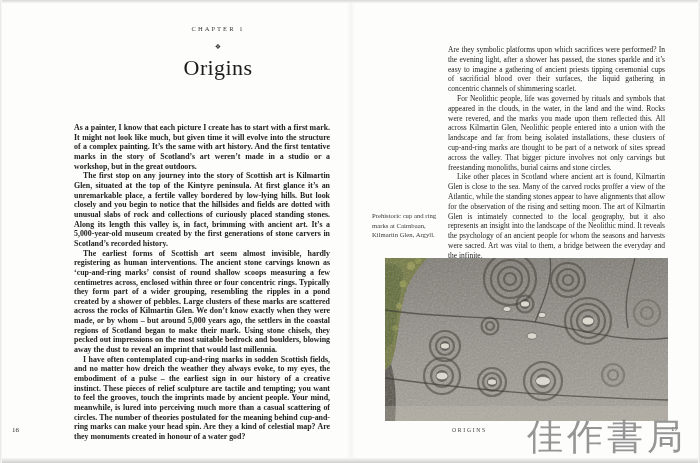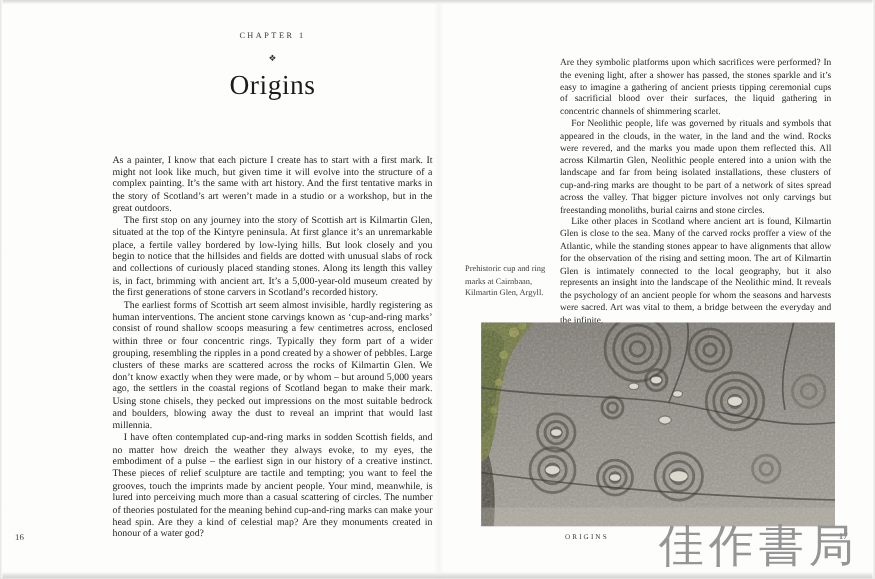--- a/index.html
+++ b/index.html
@@ -21,22 +21,22 @@
   .chapter-label{position:absolute;left:90px;top:25px;width:256px;text-align:center;
     font-size:6.6px;letter-spacing:2px;color:#3a3a3a;}
   .ornament{position:absolute;left:90px;top:43px;width:256px;text-align:center;
     font-size:7px;color:#2e2e2e;}
   .title{position:absolute;left:90px;top:55px;width:256px;text-align:center;
     font-size:22px;font-weight:500;letter-spacing:0.4px;color:#1b1b1b;margin:0;}
 
   .col{text-align:justify;margin-top:24px;}
   .col p{margin:0;}
   .col p.indent{text-indent:9px;}
-  .col-left{position:absolute;left:90px;top:99px;width:256px;
-    font-size:7.9px;line-height:9.65px;}
+  .col-left{position:absolute;left:74px;top:99px;width:256px;
+    font-size:7.9px;line-height:9.65px;font-weight:bold;}
   .col-right{position:absolute;left:448px;top:21px;width:217px;
     font-size:7.5px;line-height:9.8px;}
 
   .caption{position:absolute;left:372px;top:211px;width:80px;
     font-size:6.7px;line-height:9.7px;color:#3c3c3c;text-align:left;}
 
   .photo{position:absolute;left:385px;top:258px;width:283px;height:163px;
     overflow:hidden;background:#93908a;}
   .photo svg{display:block;width:100%;height:100%;}
 

